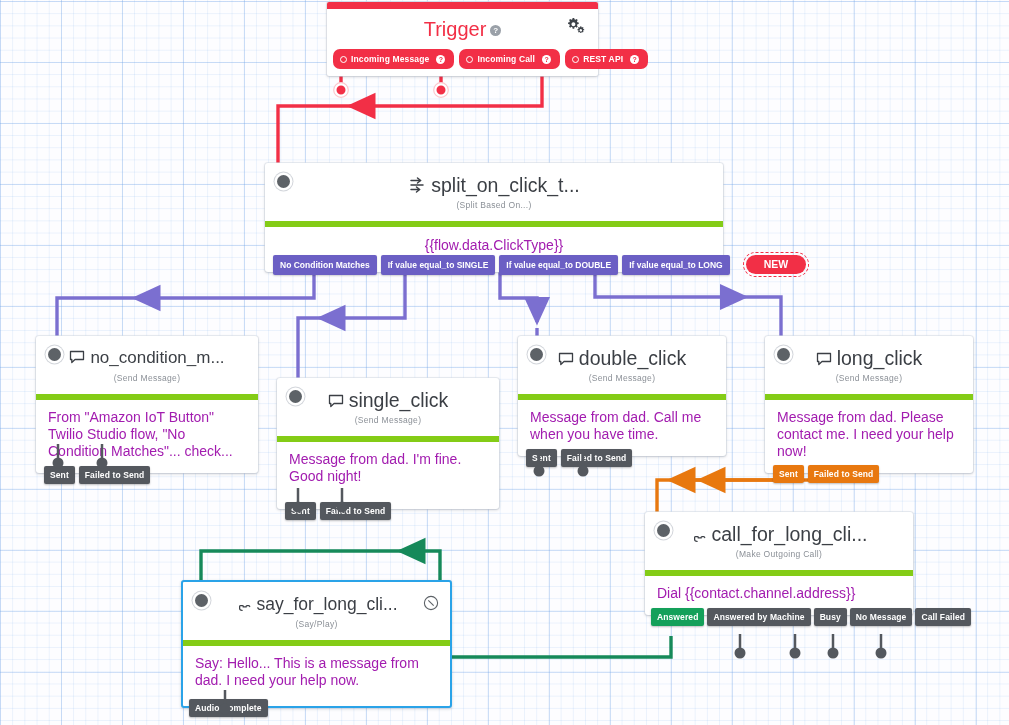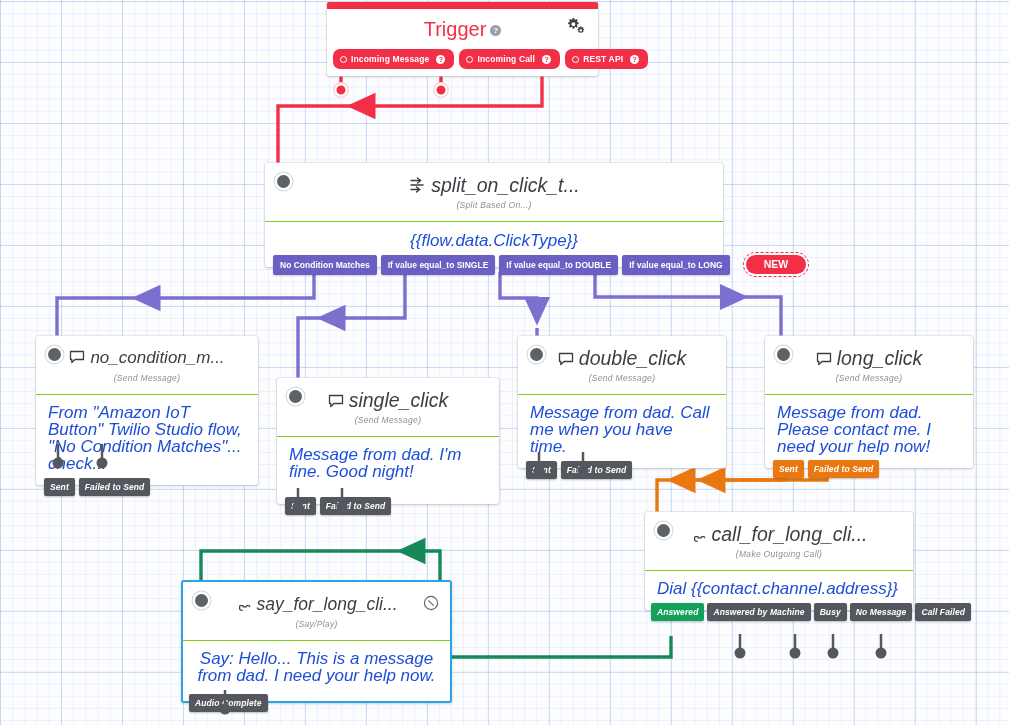--- a/index.html
+++ b/index.html
@@ -24,21 +24,20 @@
   }
   #wires{position:absolute;left:0;top:0;width:1009px;height:725px;pointer-events:none;}
 
   
   .node{
     position:absolute;
     background:#ffffff;
     border-radius:3px;
     box-shadow:0 1px 3px rgba(30,40,60,.22), 0 0 0 1px rgba(220,225,235,.55);
     box-sizing:border-box;
-    font-style:italic;
   }
   .node-head{
     position:relative;
     text-align:center;
     padding:11px 26px 2px 26px;
   }
   .node-title{
     font-size:19.5px;
     color:#3b3f45;
     line-height:22px;
@@ -53,23 +52,23 @@
   }
   .node-sub{
     font-size:8.5px;
     color:#8b9097;
     letter-spacing:.3px;
     text-align:center;
     padding-bottom:9px;
     padding-top:2px;
   }
   .node-body{
-    border-top:1px solid #84cc16;
-    font-size:17px;
-    color:#1d4ed8;
+    border-top:6px solid #84cc16;
+    font-size:14px;
+    color:#a21caf;
     line-height:17px;
     padding:9px 12px 13px 12px;
   }
   .in-dot{
     position:absolute;
     width:13px;height:13px;border-radius:50%;
     background:#5d6267;
     box-shadow:0 0 0 2.5px #ffffff, 0 0 0 3.5px #d3d6db;
     left:-6.5px;top:-6.5px;
   }
@@ -406,21 +405,21 @@
     <div class="node-head">
       <div class="node-title" style="font-size:17.5px;">
         <span class="tico">
           <svg width="16" height="16" viewBox="0 0 16 16">
               <path d="M3.0,11.6 c-1.1,-1.1 -1.1,-2.2 -0.4,-2.9 l1.3,-1.3 c0.5,-0.5 1.1,-0.3 1.5,0.1 l1.0,1.0 c0.4,0.4 0.4,0.9 0,1.3 l-0.3,0.3 l1.9,1.9 l0.3,-0.3 c0.4,-0.4 0.9,-0.4 1.3,0 l1.0,1.0 c0.4,0.4 0.6,1.0 0.1,1.5" fill="none" stroke="#3b3f45" stroke-width="1.2" stroke-linecap="round" transform="rotate(-45 8 8) scale(1.05) translate(-0.3,-0.3)"></path>
             </svg>
         </span><span>say_for_long_cli...</span>
       </div>
       <div class="node-sub">(Say/Play)</div>
     </div>
-    <div class="node-body" style="padding:9px 12px 17px 12px;text-align:center;">Say: Hello... This is a message from dad. I need your help now.</div>
+    <div class="node-body" style="padding:9px 12px 17px 12px;">Say: Hello... This is a message from dad. I need your help now.</div>
     <div class="ports" style="left:6px;bottom:-11px;">
       <div class="port">Audio Complete</div>
     </div>
   </div>
   <svg style="position:absolute;left:181px;top:690px;width:90px;height:30px;">
     <path d="M44,0 L44,14" stroke="#54585e" stroke-width="2.5" fill="none"></path>
     <circle cx="44" cy="19" r="5.5" fill="#54585e"></circle>
   </svg>
 
 </div>

